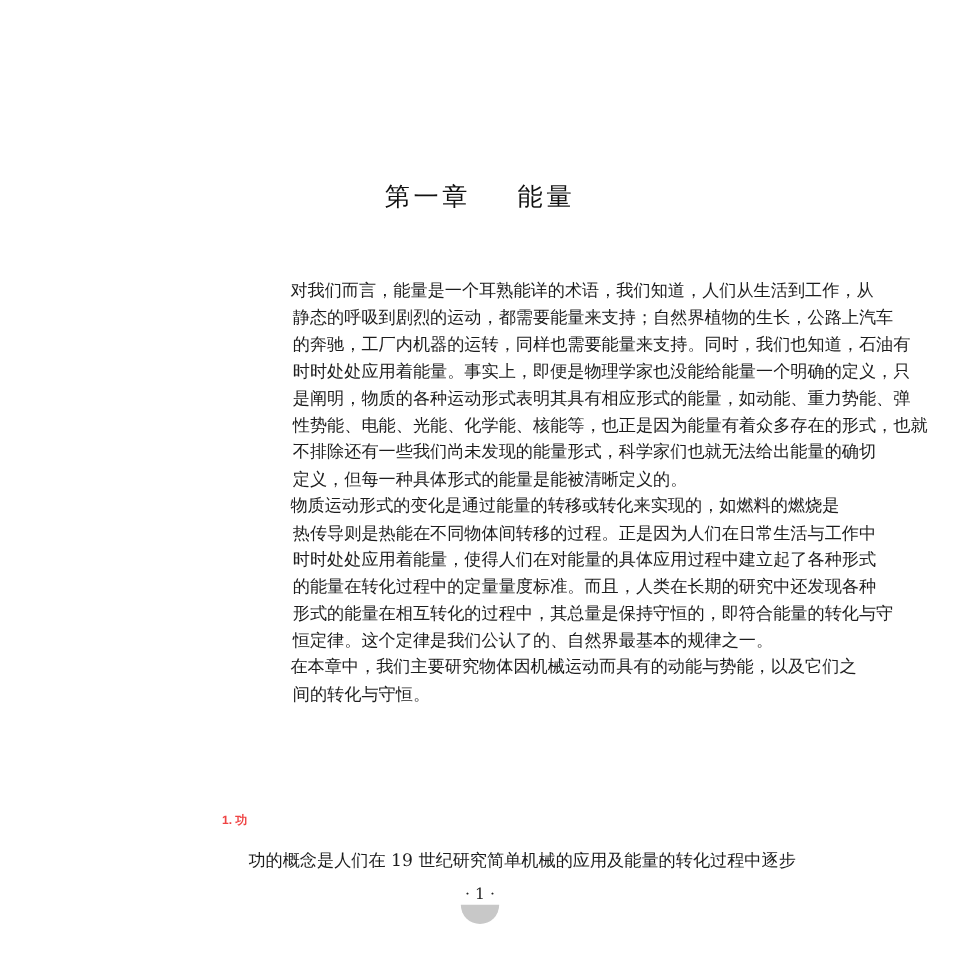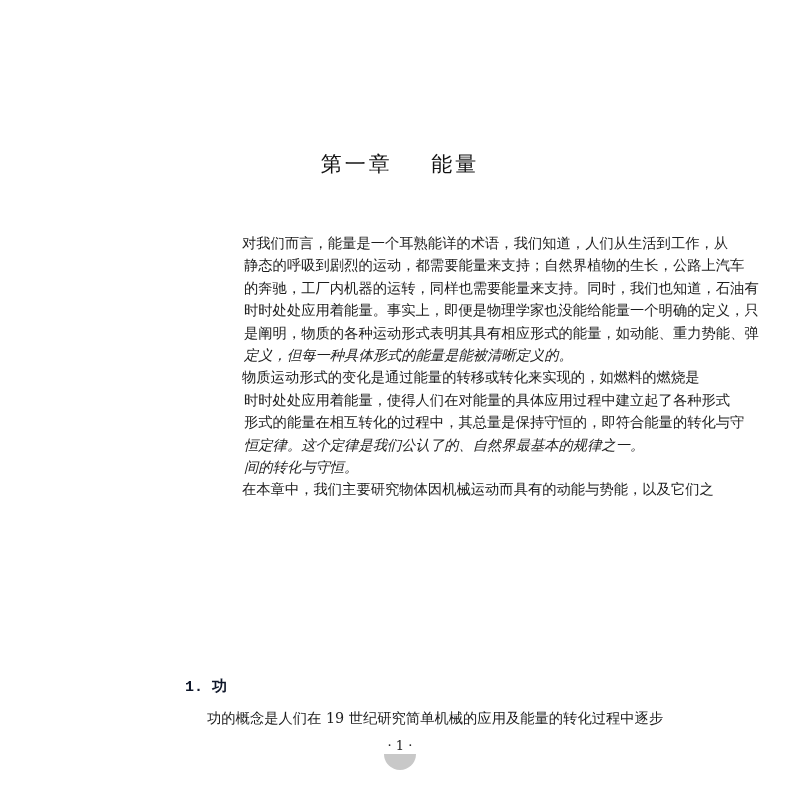--- a/index.html
+++ b/index.html
@@ -49,30 +49,29 @@
     text-align: justify;
     text-align-last: justify;
     color: #1c1c1c;
     padding-left: 24px;
   }
   .line.indent {
     padding-left: 22px;
   }
   .line.last {
     text-align-last: left;
-    font-style: italic;
   }
   .section-heading {
     position: absolute;
     left: 185px;
     top: 677px;
-    font-family: Liberation Mono, monospace;
+    font-family: Liberation Sans, sans-serif;
     font-weight: bold;
-    font-size: 15px;
-    color: #0f172a;
+    font-size: 10px;
+    color: #ef4444;
   }
   .section-body {
     position: absolute;
     left: 185px;
     top: 707px;
     width: 432px;
   }
   .page-footer {
     position: absolute;
     left: 375px;
@@ -107,29 +106,33 @@
 
   <div class="chapter-title">第一章    能量</div>
 
   <div class="body-text">
 
     <div class="line indent">对我们而言，能量是一个耳熟能详的术语，我们知道，人们从生活到工作，从</div>
     <div class="line">静态的呼吸到剧烈的运动，都需要能量来支持；自然界植物的生长，公路上汽车</div>
     <div class="line">的奔驰，工厂内机器的运转，同样也需要能量来支持。同时，我们也知道，石油有</div>
     <div class="line">时时处处应用着能量。事实上，即便是物理学家也没能给能量一个明确的定义，只</div>
     <div class="line">是阐明，物质的各种运动形式表明其具有相应形式的能量，如动能、重力势能、弹</div>
+    <div class="line">性势能、电能、光能、化学能、核能等，也正是因为能量有着众多存在的形式，也就</div>
+    <div class="line">不排除还有一些我们尚未发现的能量形式，科学家们也就无法给出能量的确切</div>
     <div class="line last">定义，但每一种具体形式的能量是能被清晰定义的。</div>
 
     <div class="line indent">物质运动形式的变化是通过能量的转移或转化来实现的，如燃料的燃烧是</div>
+    <div class="line">热传导则是热能在不同物体间转移的过程。正是因为人们在日常生活与工作中</div>
     <div class="line">时时处处应用着能量，使得人们在对能量的具体应用过程中建立起了各种形式</div>
+    <div class="line">的能量在转化过程中的定量量度标准。而且，人类在长期的研究中还发现各种</div>
     <div class="line">形式的能量在相互转化的过程中，其总量是保持守恒的，即符合能量的转化与守</div>
     <div class="line last">恒定律。这个定律是我们公认了的、自然界最基本的规律之一。</div>
 
+    <div class="line indent">在本章中，我们主要研究物体因机械运动而具有的动能与势能，以及它们之</div>
     <div class="line last">间的转化与守恒。</div>
-    <div class="line indent">在本章中，我们主要研究物体因机械运动而具有的动能与势能，以及它们之</div>
   </div>
 
   <div class="section-heading">1. 功</div>
 
   <div class="section-body">
     <div class="line indent">功的概念是人们在 19 世纪研究简单机械的应用及能量的转化过程中逐步</div>
   </div>
 
   <div class="page-footer">
     <div class="page-tab"></div>

